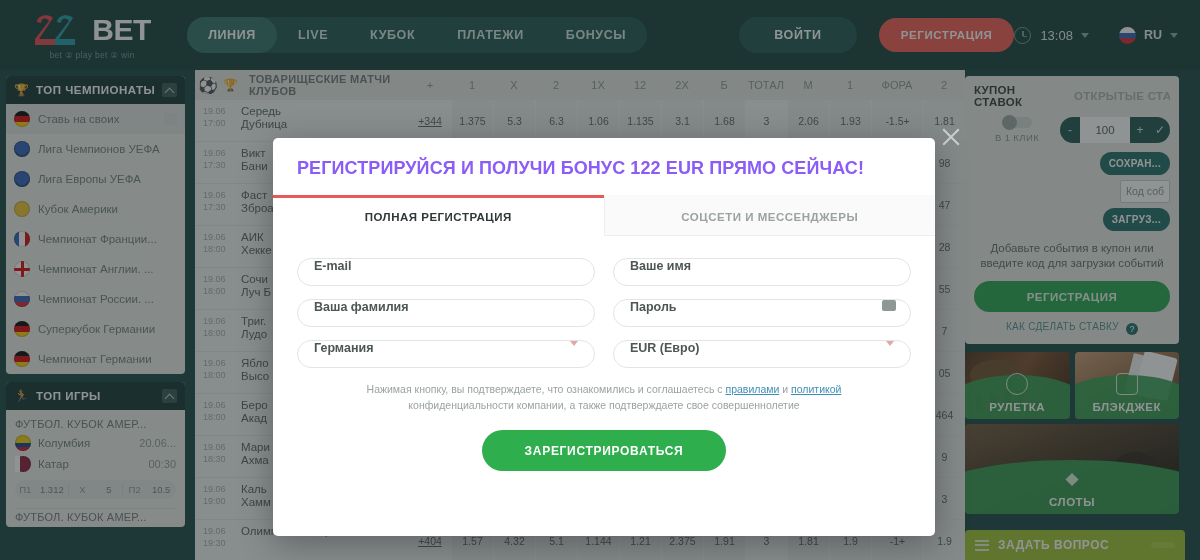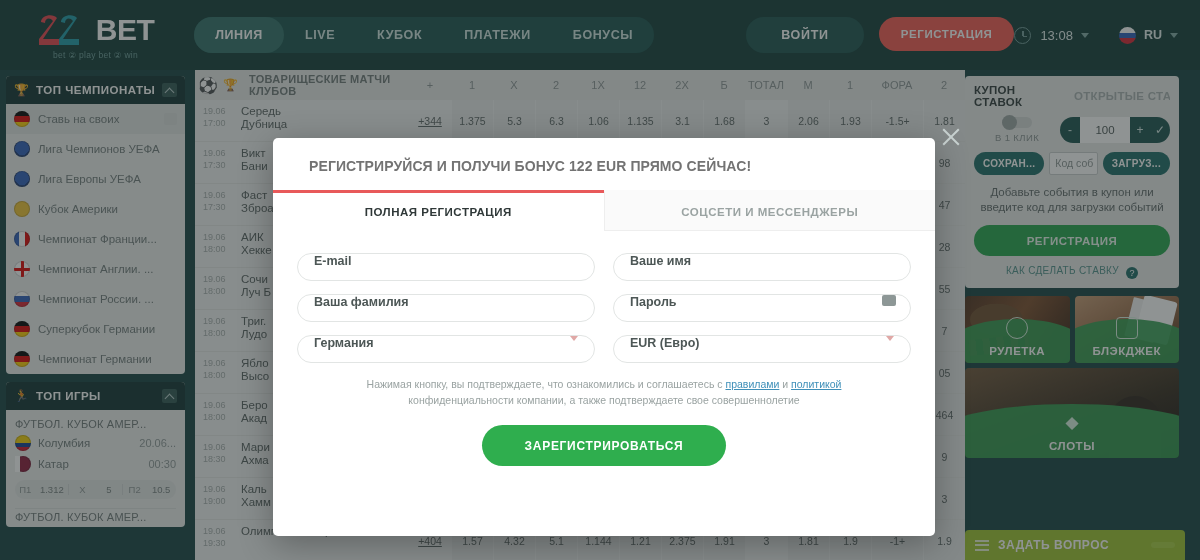--- a/index.html
+++ b/index.html
@@ -25,21 +25,21 @@
   .logo-sub { color: #6b9b97; font-size: 8.5px; letter-spacing: .3px;
     margin-top: 3px; white-space: nowrap; }
 
   .nav { display: flex; align-items: flex-end; height: 36px;
     background: #17514c; border-radius: 18px; margin-left: 3px; }
   .nav-item { color: #cfe3e0; font-size: 12.5px; font-weight: 700;
     letter-spacing: .6px; padding: 0 21px; height: 36px; line-height: 36px;
     cursor: pointer; white-space: nowrap; }
   .nav-item.active { background: #2f6d66; border-radius: 18px; color: #fff; }
 
-  .hdr-actions { display: flex; margin-left: 92px; }
+  .hdr-actions { display: flex; align-items: center; margin-left: 92px; gap: 7px; }
   .btn-login { background: #19514c; color: #fff; font-size: 12.5px;
     font-weight: 700; letter-spacing: .7px; border: none; border-radius: 18px;
     height: 36px; padding: 0 35px; cursor: pointer; }
   .btn-reg { background: #f4564e; color: #fff; font-size: 11.5px;
     font-weight: 700; letter-spacing: .6px; border: none; border-radius: 18px;
     height: 34px; padding: 0 22px; margin-left: 15px; cursor: pointer; }
 
   .hdr-right { display: flex; align-items: center; margin-left: auto;
     margin-right: 22px; }
   .clock-grp, .lang-grp { display: flex; align-items: center; cursor: pointer; }
@@ -150,21 +150,21 @@
   .toggle::after { content:""; position:absolute; left:0; top:-2px;
     width:15px; height:15px; border-radius:50%; background:#9aa3a2; }
   .toggle-lbl { color: #8a9392; font-size: 9.5px; letter-spacing: .4px;
     margin-top: 4px; }
   .stepper { flex: 1; display: flex; align-items: center; height: 26px;
     background: #17514c; border-radius: 13px; overflow: hidden; }
   .st-btn { width: 20px; text-align: center; color: #cfe3e0; font-size: 12px;
     cursor: pointer; }
   .st-val { flex: 1; background: #fff; height: 26px; line-height: 26px;
     text-align: center; color: #4c5655; font-size: 11.5px; }
-  .c-row3 { display: flex; align-items: flex-end; margin-top: 9px; gap: 5px; }
+  .c-row3 { display: flex; align-items: flex-end; margin-top: 9px; gap: 5px; flex-direction: column; }
   .c-btn { background: #1b6a64; color: #fff; font-size: 10px; font-weight: 700;
     letter-spacing: .3px; border: none; border-radius: 12px; height: 23px;
     padding: 0 9px; cursor: pointer; white-space: nowrap; overflow: hidden; }
   .c-code { flex: 1; height: 23px; border: 1px solid #c9cecd; background: #fff;
     border-radius: 2px; color: #8a9392; font-size: 10.5px; padding: 0 5px;
     line-height: 21px; overflow: hidden; white-space: nowrap; }
   .c-hint { color: #5d6766; font-size: 11.5px; text-align: center;
     line-height: 15px; margin-top: 10px; }
   .c-reg { width: 100%; background: #23a34a; color: #e9f6ec; font-size: 11.5px;
     font-weight: 700; letter-spacing: .5px; border: none; border-radius: 16px;
@@ -214,22 +214,22 @@
   .ask-txt { color: #fff; font-size: 12px; font-weight: 700; letter-spacing: .5px;
     margin-left: 9px; }
   .ask-btn { margin-left: auto; background: #a8cc3f; color: #cfe08a;
     border-radius: 9px; font-size: 9px; padding: 3px 12px; }
 
   
   .overlay { position: absolute; inset: 0; background: rgba(40,48,48,.52); }
   .modal { position: absolute; left: 273px; top: 138px; width: 662px;
     height: 398px; background: #fff; border-radius: 5px;
     box-shadow: 0 8px 34px rgba(0,0,0,.3); overflow: hidden; }
-  .modal-title { color: #737373; font-size: 14px; font-weight: 700;
-    letter-spacing: .1px; padding: 20px 0 0 36px; }
+  .modal-title { color: #8b5cf6; font-size: 18px; font-weight: 700;
+    letter-spacing: .1px; padding: 20px 0 0 24px; }
   .modal-close { position: absolute; left: 940px; top: 126px; width: 22px;
     height: 22px; cursor: pointer; }
   .modal-close::before, .modal-close::after { content:""; position:absolute;
     left: 0; top: 10px; width: 22px; height: 2px; background: #c9d2d1; }
   .modal-close::before { transform: rotate(45deg); }
   .modal-close::after { transform: rotate(-45deg); }
   .mtabs { display: flex; margin-top: 16px; }
   .mtab { flex: 1; text-align: center; padding: 13px 0 12px;
     font-size: 11.5px; font-weight: 700; letter-spacing: .5px; cursor: pointer; }
   .mtab.on { color: #2f3838; background: #fff; border-top: 3px solid #e8595a; }

